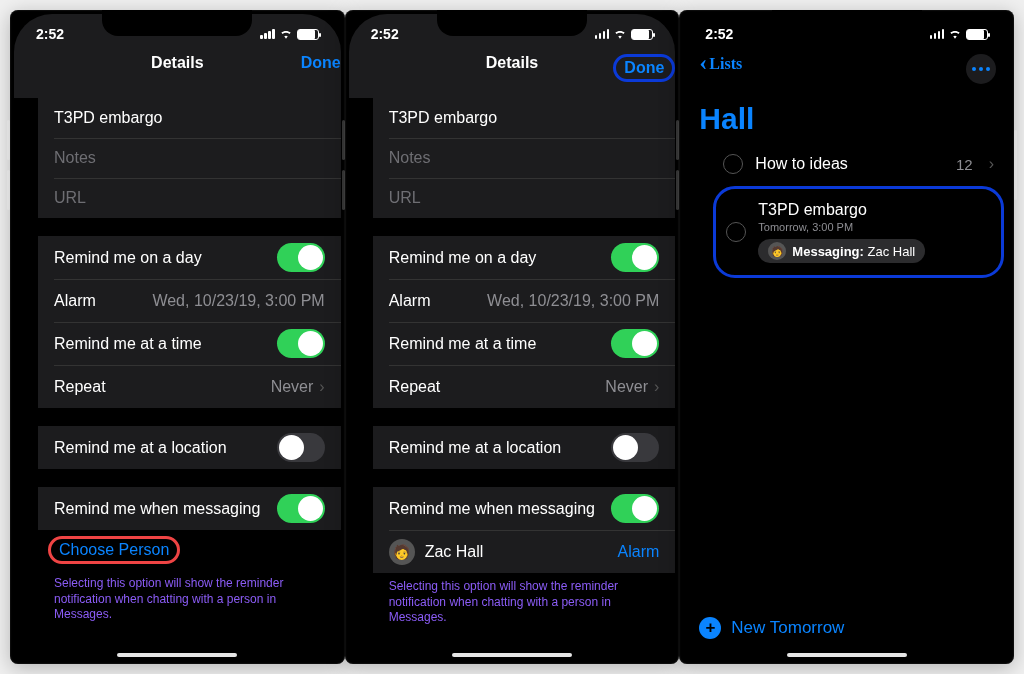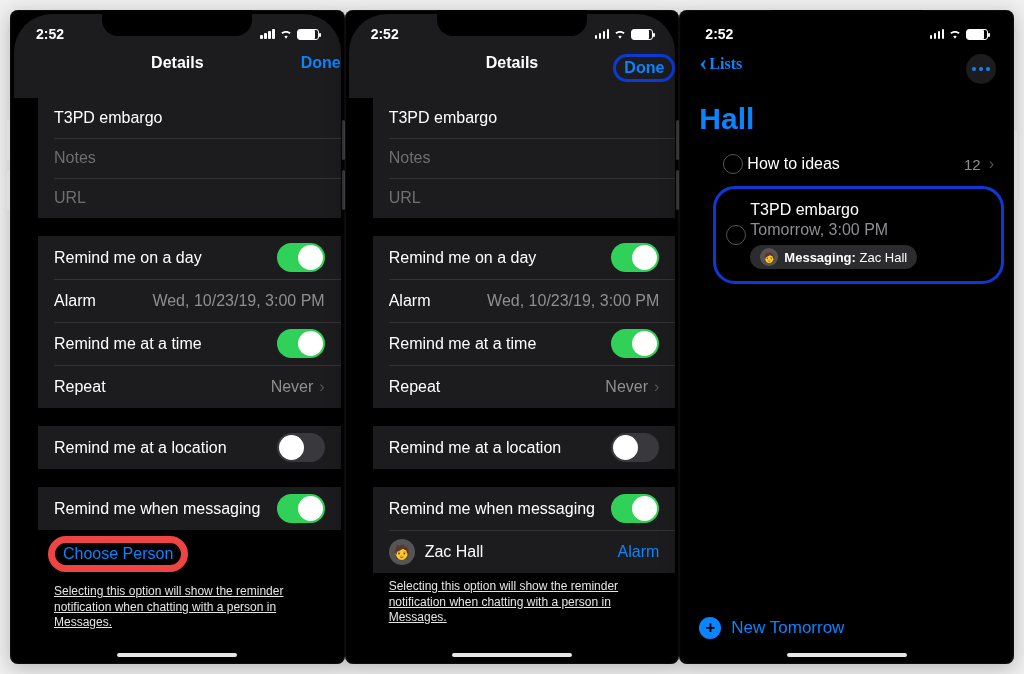--- a/index.html
+++ b/index.html
@@ -132,47 +132,47 @@
   }
   .toggle.on { background:#30d158; }
   .toggle.off { background:#39393d; }
   .toggle i {
     position:absolute;width:25px;height:25px;border-radius:50%;background:#fff;top:2px;
   }
   .toggle.on i { right:2px; }
   .toggle.off i { left:2px; }
   .link { color:#0a84ff; }
   .help {
-    font-size:12px; color:#e5e5e5; padding:6px 16px 0; line-height:1.3;text-decoration:underline;
+    font-size:12px; color:#8b5cf6; padding:6px 16px 0; line-height:1.3;
   }
   .highlight-box {
-    border:7px solid #ef4444; border-radius:18px; display:inline-block;
+    border:3px solid #ef4444; border-radius:18px; display:inline-block;
     padding:2px 8px; margin:6px 10px;
   }
   .person-row {
     display:flex;align-items:center;gap:10px;
   }
   .avatar {
     width:26px;height:26px;border-radius:50%;background:#555;display:flex;align-items:center;justify-content:center;font-size:14px;
   }
   .list-title {
     color:#0a84ff;font-size:30px;font-weight:700;padding:4px 16px 8px;
   }
   .reminder-row {
-    display:flex;align-items:center;gap:4px;padding:10px 16px;position:relative;
+    display:flex;align-items:center;gap:12px;padding:10px 16px;position:relative;
   }
   .reminder-row + .reminder-row::before {
     content:"";position:absolute;top:0;left:44px;right:0;height:0.5px;background:#2a2a2a;
   }
   .circle {
     width:20px;height:20px;border:1.5px solid #555;border-radius:50%;flex-shrink:0;
   }
   .reminder-body { flex:1; }
   .reminder-title { font-size:16px; }
-  .reminder-sub { font-size:16px;color:#8e8e93;margin-top:2px; }
+  .reminder-sub { font-size:11px;color:#8e8e93;margin-top:2px; }
   .reminder-count { color:#8e8e93; font-size:15px; margin-right:4px; }
   .msg-pill {
     display:inline-flex;align-items:center;gap:6px;background:#2c2c2e;border-radius:12px;padding:3px 10px;margin-top:6px;font-size:13px;
   }
   .msg-pill .avatar { width:18px;height:18px;font-size:10px; }
   .highlight-block {
     border:3px solid #0b3ad8;border-radius:22px;margin:2px 6px;padding:2px 0;
   }
   .bottom-bar {
     padding:12px 16px 8px;display:flex;align-items:center;gap:10px;color:#0a84ff;font-size:17px;font-weight:500;

